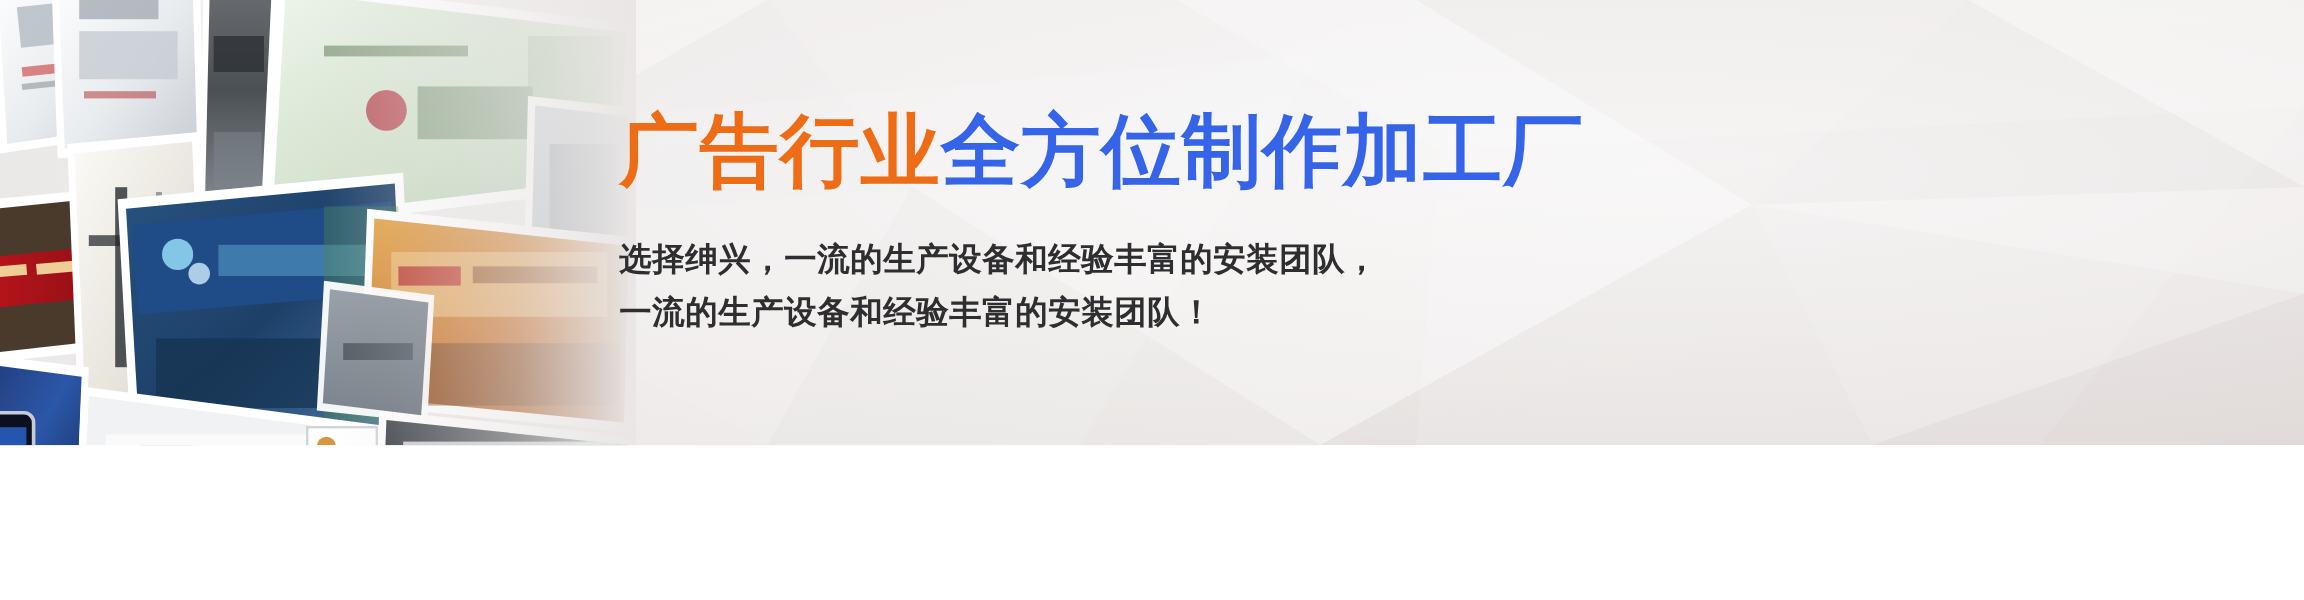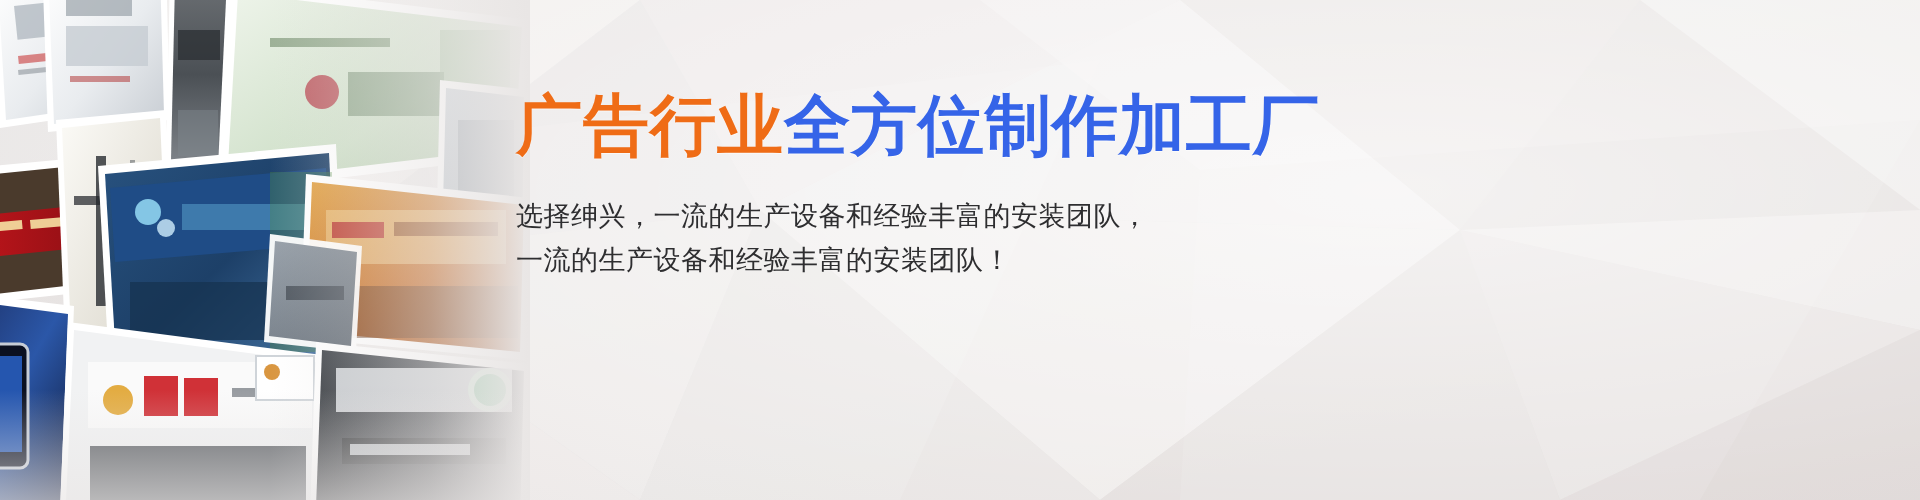--- a/index.html
+++ b/index.html
@@ -9,21 +9,21 @@
     background: #ffffff;
   }
   body {
     font-family: "Liberation Sans", "DejaVu Sans", sans-serif;
   }
 
   
   #banner {
     position: relative;
     width: 1920px;
-    height: 500px;
+    height: 371px;
     overflow: hidden;
     background: #ebe8e8;
   }
 
   
   .bg-poly {
     position: absolute;
     inset: 0;
     width: 100%;
     height: 100%;
@@ -67,21 +67,21 @@
   .headline .seg-a { color: #ef6c16; }
   .headline .seg-b { color: #3564e8; }
 
   .subtitle {
     margin: 0;
     padding-top: 36px;
     color: #2e2e30;
     font-size: 27px;
     line-height: 1.62;
     letter-spacing: 0.5px;
-    font-weight: 400;
+    font-weight: 700;
     white-space: nowrap;
   }
   .subtitle .sub-line { display: block; }
 </style>
 </head>
 <body>
 
 <div id="banner">
 
   <svg class="bg-poly" viewBox="0 0 1920 500" preserveAspectRatio="none">

